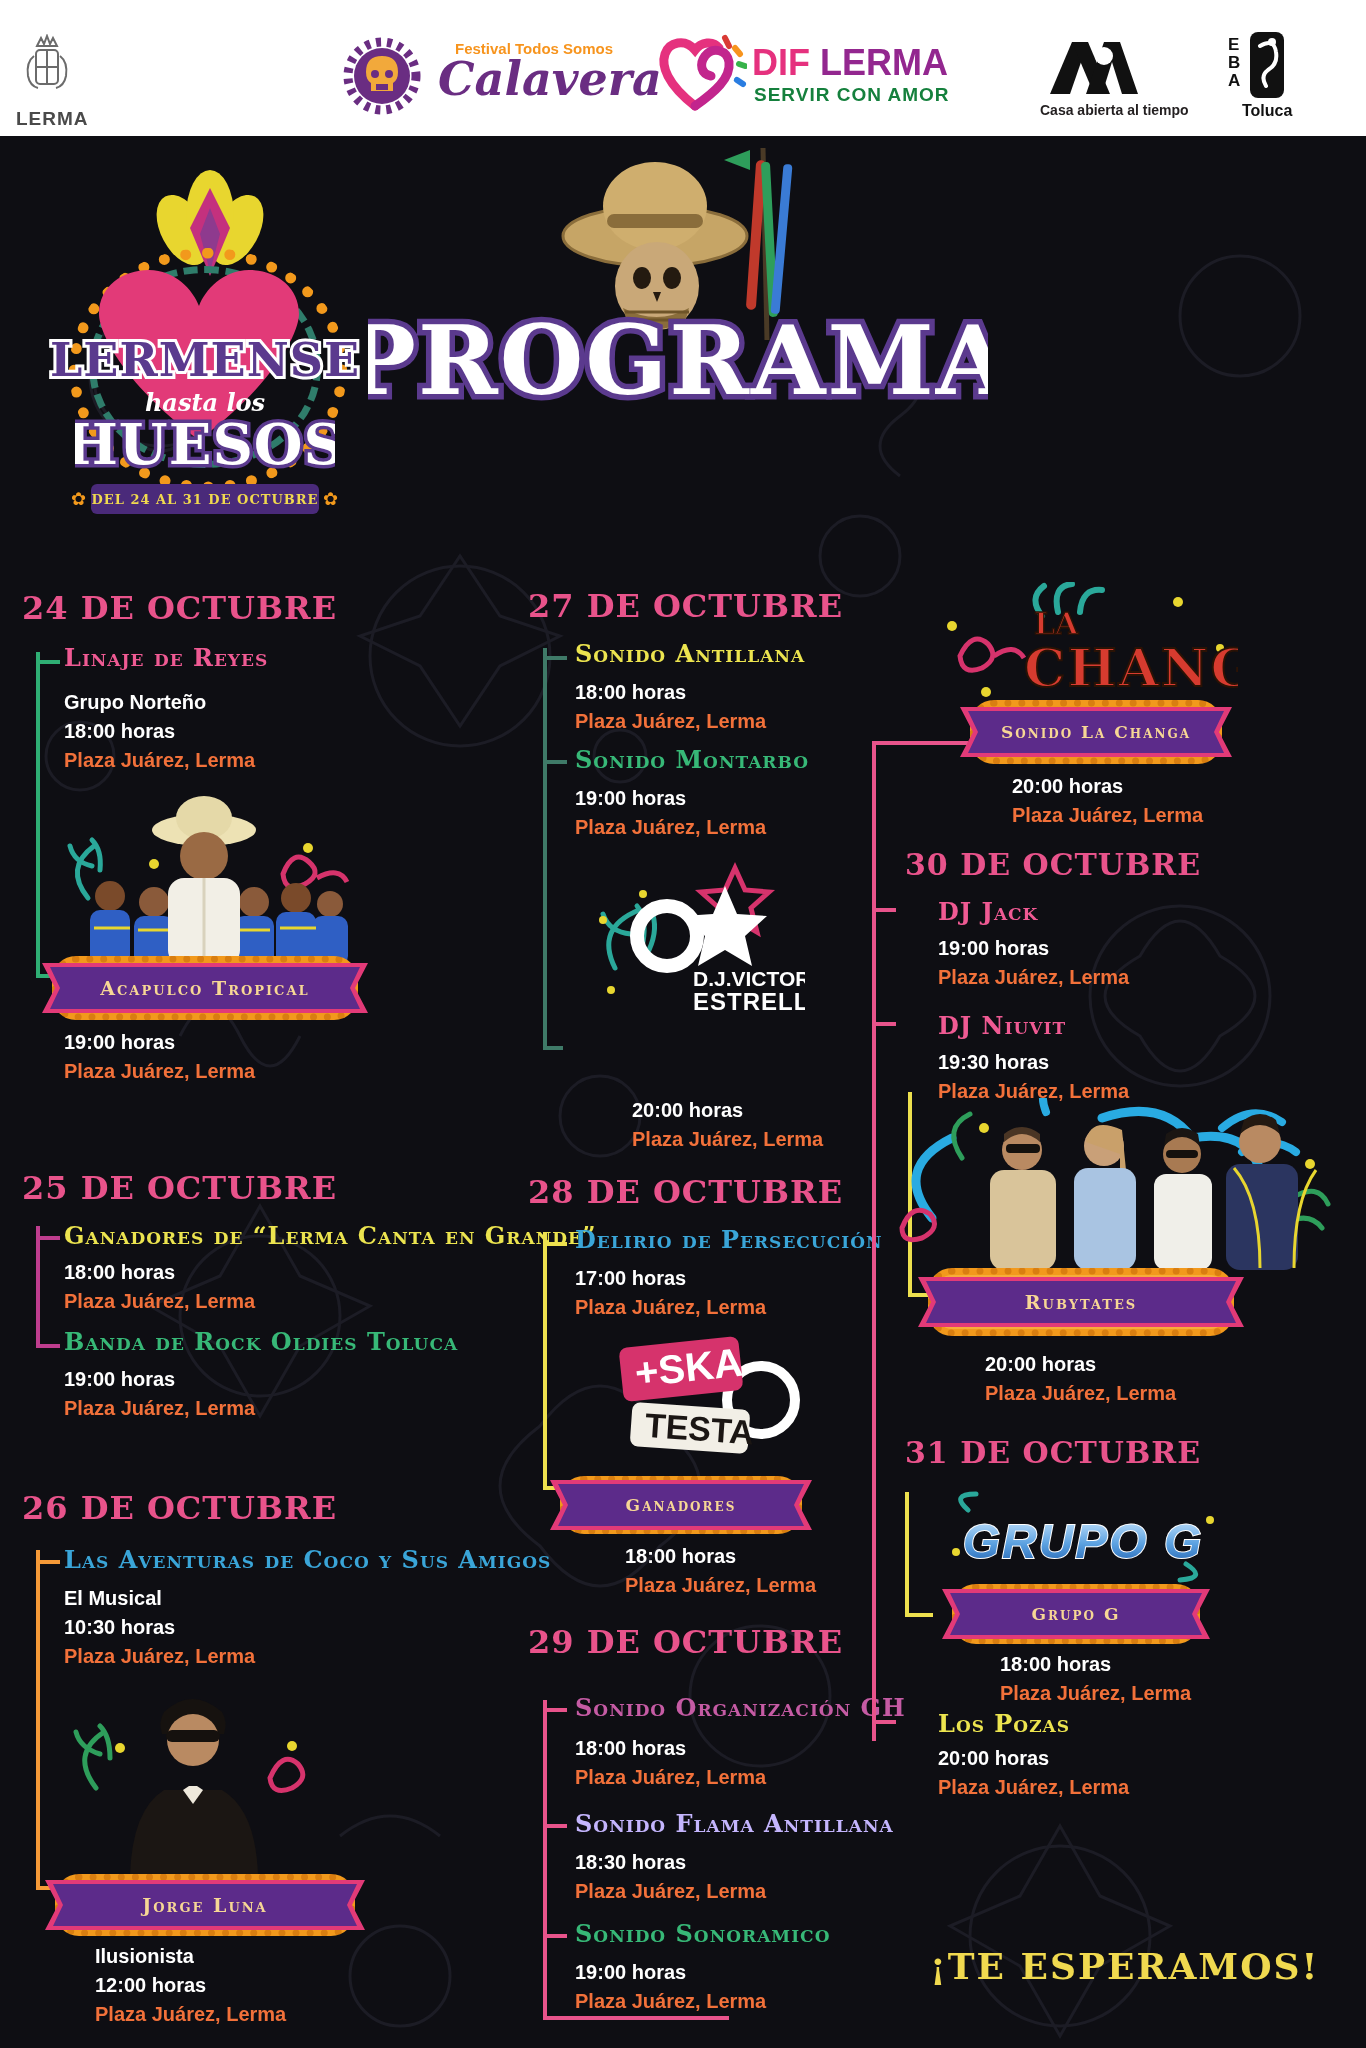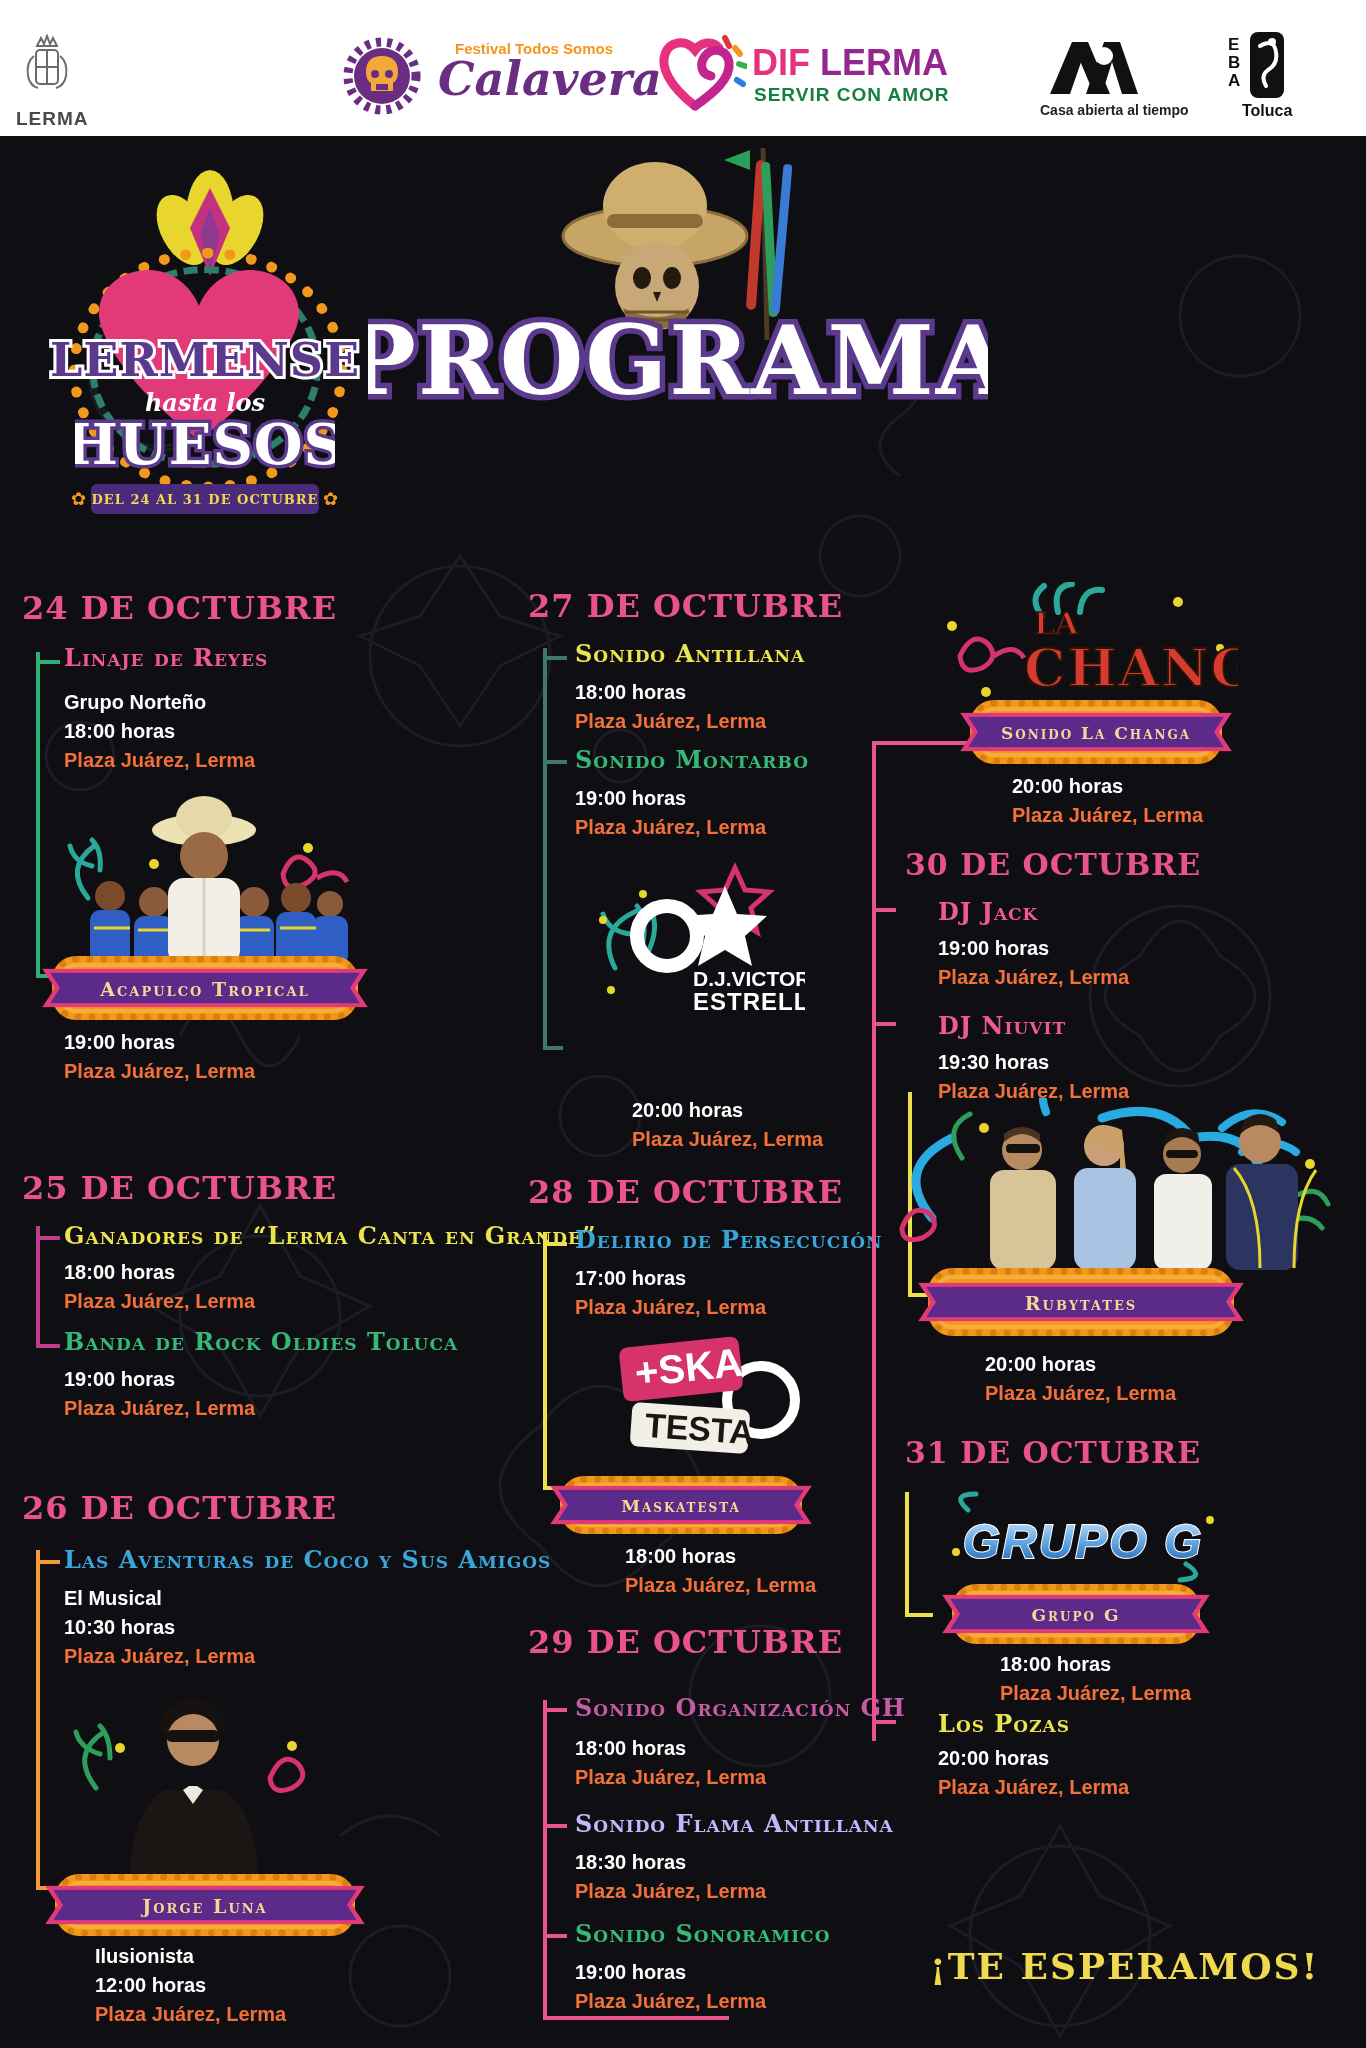--- a/index.html
+++ b/index.html
@@ -29,21 +29,21 @@
   .place{color:#f2713a;}
   .genre{color:#ffffff;}
   .closing{font:700 36px/1 "DejaVu Serif",serif;color:#f0d94f;letter-spacing:2px;white-space:nowrap;}
   
   .tl{position:absolute;}
   .tl-v{width:4px;}
   .tl-h{height:4px;}
   
   .mban{position:absolute;}
   .mb-blob{position:absolute;inset:0;background:#f2991c;border-radius:24px;border:7px dotted #d97e10;box-shadow:inset 0 0 0 4px #f7ad3a;}
-  .mb-rib{position:absolute;left:-10px;right:-10px;top:50%;height:39px;transform:translateY(-50%);
+  .mb-rib{position:absolute;left:-10px;right:-10px;top:50%;height:50px;transform:translateY(-50%);
           background:#e23a78;clip-path:polygon(0 0,100% 0,calc(100% - 13px) 50%,100% 100%,0 100%,13px 50%);}
   .mb-rib-in{position:absolute;inset:4px 8px;background:#5c2b8a;clip-path:polygon(0 0,100% 0,calc(100% - 10px) 50%,100% 100%,0 100%,10px 50%);
              display:flex;align-items:center;justify-content:center;}
   .mb-text{font:700 19px "DejaVu Serif",serif;font-variant:small-caps;letter-spacing:2px;color:#f7d795;white-space:nowrap;}
   .mb-text.sm{font-size:17px;}
   
   .hasta{font:italic 700 24px "DejaVu Serif",serif;color:#ffffff;text-align:center;}
   .dates-bar{position:absolute;background:#4a2a7a;border-radius:6px;display:flex;align-items:center;justify-content:center;}
   .dates-text{font:700 13px "DejaVu Serif",serif;font-variant:small-caps;letter-spacing:1px;color:#f0d94f;white-space:nowrap;}
   .flower{font:400 18px "DejaVu Sans",sans-serif;color:#f2991c;}
@@ -341,21 +341,21 @@
     <rect x="28" y="12" width="120" height="54" rx="8" fill="#d6336c" transform="rotate(-6 88 39)"></rect>
     <text x="42" y="52" font-family="Liberation Sans" font-weight="bold" font-size="40" fill="#ffffff" transform="rotate(-6 88 39)">+SKA</text>
     <rect x="38" y="76" width="118" height="44" rx="8" fill="#f2efe6" transform="rotate(4 97 98)"></rect>
     <text x="52" y="110" font-family="Liberation Sans" font-weight="bold" font-size="34" fill="#1b1613" transform="rotate(4 97 98)">TESTA</text>
   </svg>
 
   <div class="mban" style="left:560px;top:1476px;width:242px;height:58px;">
     <div class="mb-blob"></div>
     <div class="mb-rib">
         <div class="mb-rib-in">
-          <span class="mb-text sm">Maskatesta</span>
+          <span class="mb-text sm">Ganadores</span>
         </div>
       </div>
   </div>
   <div class="abs detail" style="left:625px;top:1542px;">
     <div>18:00 horas</div>
     <div class="place">Plaza Juárez, Lerma</div>
   </div>
 
   <div class="abs day-label" style="left:528px;top:1626px;">29 DE OCTUBRE</div>
   <div class="tl tl-v" style="left:543px;top:1700px;height:320px;background:#e8538b;"></div>

